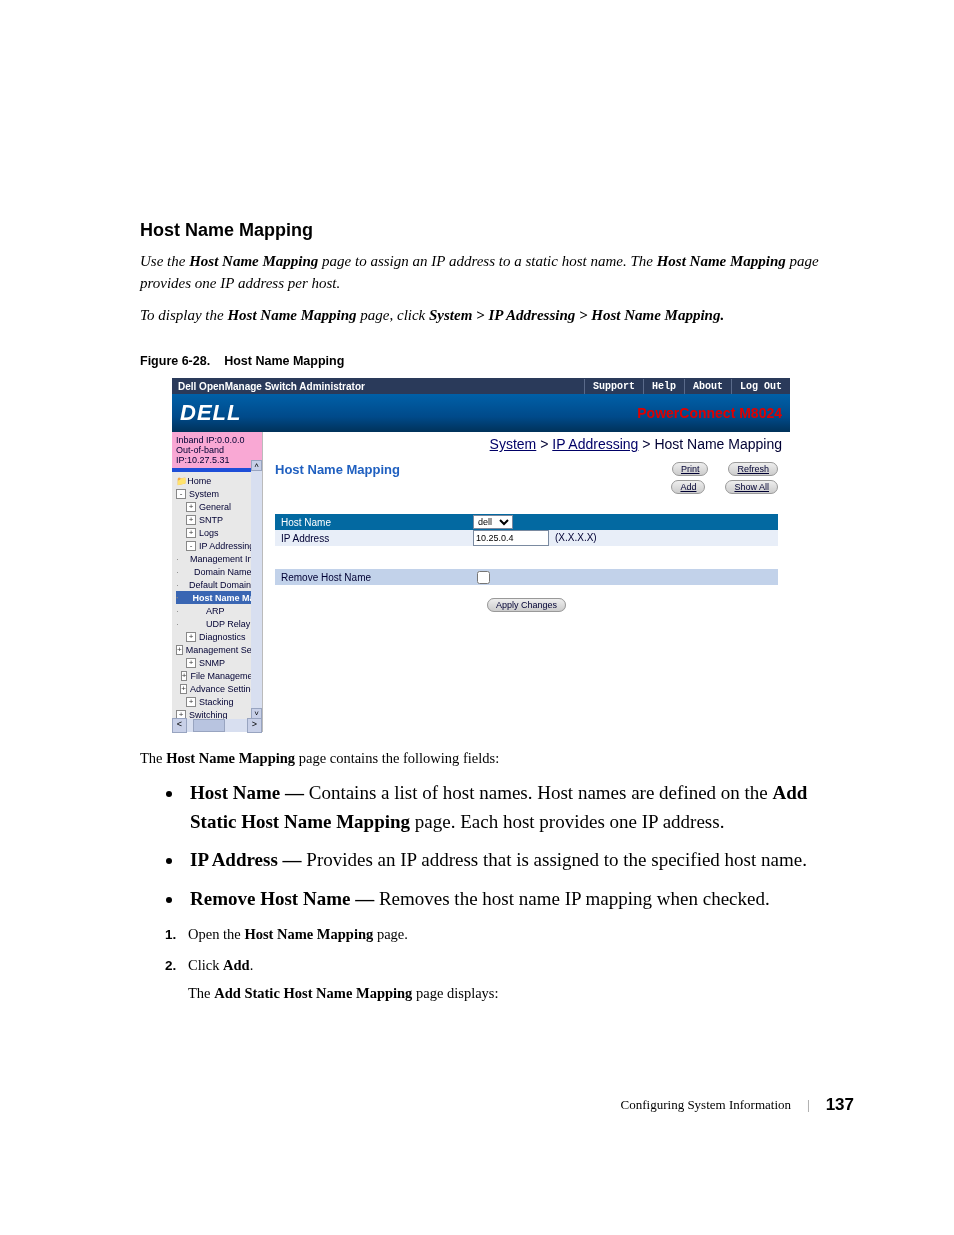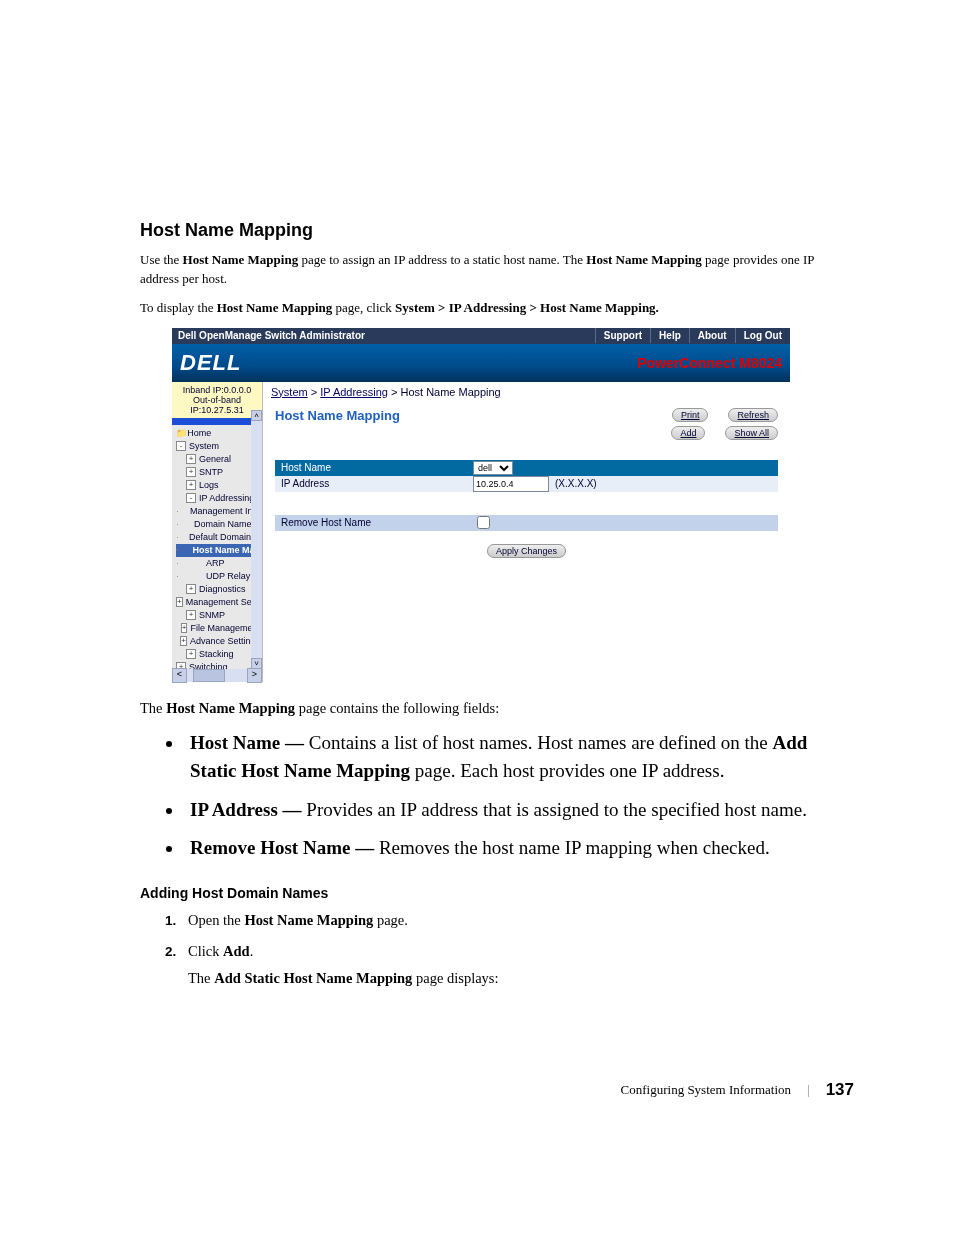--- a/index.html
+++ b/index.html
@@ -14,23 +14,24 @@
     padding: 40px 100px 40px 140px;
     box-sizing: border-box;
   }
   h2.section-heading {
     font-family: Arial, Helvetica, sans-serif;
     font-weight: bold;
     font-size: 18px;
     margin: 180px 0 10px 0;
   }
   p.body-text {
-    font-size: 13px;
+    font-size: 15px;
     line-height: 1.45;
     margin: 6px 0 10px 0;
+    font-style: italic;
   }
   .figure-caption {
     font-family: Arial, Helvetica, sans-serif;
     font-size: 12.5px;
     font-weight: bold;
     margin: 28px 0 10px 0;
   }
   .figure-caption .fignum { margin-right: 14px; }
   .screenshot {
     width: 618px;
@@ -43,49 +44,49 @@
     background: #2a3a5a;
     color: #fff;
     display: flex;
     align-items: center;
     height: 16px;
     font-size: 10px;
     font-weight: bold;
   }
   .ss-header .title { flex: 1; padding-left: 6px; }
   .ss-header .tlinks { display: flex; }
-  .ss-header .tlinks span { border-left: 1px solid #5a6a8a; padding: 2px 8px; }
+  .ss-header .tlinks span { border-left: 1px solid #5a6a8a; padding: 2px 8px; font-family: Liberation Mono, monospace; }
   .ss-banner {
     display: flex; align-items: center; height: 38px;
     background: linear-gradient(#0060a8,#004a8a 60%,#00325a);
     color: #fff; padding: 0 8px;
   }
   .ss-banner .logo { font-weight: bold; font-style: italic; font-size: 22px; letter-spacing: 1px; }
   .ss-banner .product { flex:1; text-align:right; color:#d00; font-weight:bold; font-size:14px; }
   .ss-body { display:flex; height: 300px; }
   .ss-sidebar {
     width: 90px; background:#e8e8e8; border-right:1px solid #bbb;
     display:flex; flex-direction:column; font-size:9px; position:relative;
   }
-  .ss-ipbox { background:#fef9c3; border-bottom:7px solid #1d4ed8; padding:3px 4px; text-align:center; color:#003; }
+  .ss-ipbox { background:#f9a8d4; border-bottom:4px solid #1d4ed8; padding:3px 4px; text-align:left; color:#003; }
   .ss-tree { flex:1; overflow:auto; padding:2px 2px 2px 4px; color:#003; }
   .ss-tree .row { display:flex; align-items:center; height:13px; white-space:nowrap; overflow:hidden; }
   .ss-tree .row.sel { background:#3a66b3; color:#fff; font-weight:bold; }
   .ss-tree .exp { display:inline-block; width:8px; height:8px; border:1px solid #888; margin-right:3px; font-size:8px; line-height:8px; text-align:center; background:#fff; color:#333; }
   .ss-tree .spc { display:inline-block; }
   .ss-tree .leaf::before { content:'·'; margin-right:3px; color:#888;}
   .ss-hscroll { height:13px; background:#d8dff0; display:flex; align-items:center; }
   .ss-hscroll .thumb { width:30px; height:11px; background:#b8c4e0; border:1px solid #98a4c0; margin-left:6px; }
   .ss-hscroll .arr { width:13px; height:13px; background:#c8d0e8; border:1px solid #98a4c0; font-size:9px; text-align:center; line-height:11px; }
   .ss-hscroll .spacer{flex:1;}
   .ss-vscroll { position:absolute; right:0; top:28px; bottom:13px; width:11px; background:#d8dff0; }
   .ss-vscroll .arr { width:11px; height:11px; background:#c8d0e8; border:1px solid #98a4c0; font-size:8px; text-align:center; line-height:9px; box-sizing:border-box;}
   .ss-vscroll .bot { position:absolute; bottom:0;}
   .ss-main { flex:1; background:#fff; padding:0 0 0 0; }
-  .ss-crumb { padding:4px 8px; font-size:11px; color:#003; border-bottom:0; }
+  .ss-crumb { padding:4px 8px; font-size:14px; color:#003; border-bottom:0;text-align:right; }
   .ss-crumb a { color:#006; text-decoration:underline; }
   .ss-titlebar { display:flex; align-items:flex-start; padding:6px 12px 20px 12px; }
   .ss-titlebar .pt { color:#2060c0; font-weight:bold; font-size:13px; }
   .ss-titlebar .btns { margin-left:auto; display:flex; flex-direction:column; gap:4px; align-items:flex-end;}
   .ss-titlebar .btns .brow{display:flex; gap:20px;}
   .pill { background: linear-gradient(#eee,#ccc); border:1px solid #999; border-radius:8px; padding:1px 8px; font-size:9px; color:#003; text-decoration:underline; }
   .ss-form { margin:0 12px; }
   .ss-formrow { display:flex; align-items:center; height:16px; }
   .ss-formrow.head { background:#0369a1; color:#fff; }
   .ss-formrow.sub  { background:#c2d2ea; color:#003; margin-top:23px;}
@@ -124,20 +125,23 @@
   <h2 class="section-heading">Host Name Mapping</h2>
 
   <p class="body-text">
     <span>Use the </span><b>Host Name Mapping</b><span> page to assign an IP address to a static host name. The </span><b>Host Name Mapping</b><span> page provides one IP address per host.</span>
   </p>
 
   <p class="body-text">
     <span>To display the </span><b>Host Name Mapping</b><span> page, click </span><b>System &gt; IP Addressing &gt; Host Name Mapping.</b>
   </p>
 
+  <div class="figure-caption">
+    <span class="fignum">Figure 6-28.</span><span>Host Name Mapping</span>
+  </div>
 
   <div class="screenshot">
     <div class="ss-header">
       <span class="title">Dell OpenManage Switch Administrator</span>
       <span class="tlinks">
         <span>Support</span>
         <span>Help</span>
         <span>About</span>
         <span>Log Out</span>
       </span>
@@ -295,21 +299,20 @@
       <b>Host Name — </b><span>Contains a list of host names. Host names are defined on the </span><b>Add Static Host Name Mapping</b><span> page. Each host provides one IP address.</span>
     </li>
     <li>
       <b>IP Address — </b><span>Provides an IP address that is assigned to the specified host name.</span>
     </li>
     <li>
       <b>Remove Host Name — </b><span>Removes the host name IP mapping when checked.</span>
     </li>
   </ul>
 
-  <h3 class="subheading">Adding Host Domain Names</h3>
 
   <ol class="steps">
     <li>
       <span>Open the </span><b>Host Name Mapping</b><span> page.</span>
     </li>
     <li>
       <span>Click </span><b>Add</b><span>.</span>
       <p class="step-follow">
         <span>The </span><b>Add Static Host Name Mapping</b><span> page displays:</span>
       </p>

